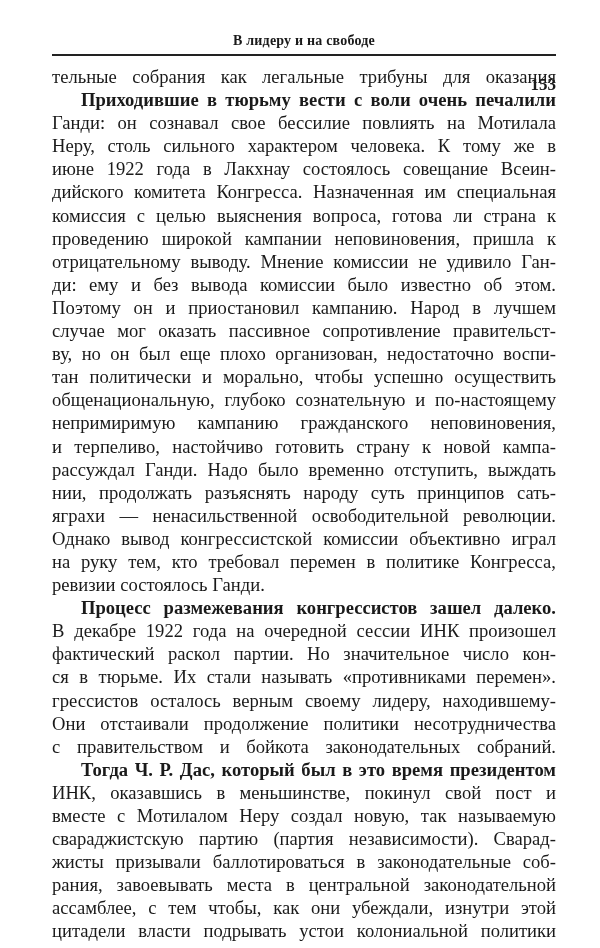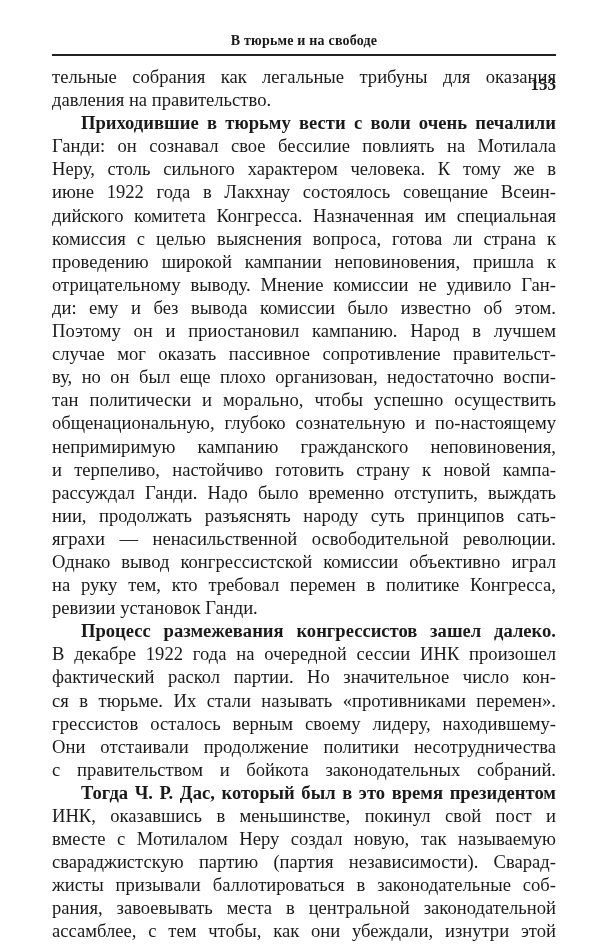--- a/index.html
+++ b/index.html
@@ -12,30 +12,29 @@
   .body-text { position: absolute; top: 35px; left: 0; width: 504px; font-family: "Liberation Serif", serif; font-size: 18.6px; line-height: 23.1px; }
   .line { display: block; text-align: justify; text-align-last: justify; white-space: nowrap; height: 23.1px; overflow: visible; }
   .line.last { text-align-last: left; }
   .line.indent { padding-left: 29px; font-weight: bold; }
 </style>
 </head>
 <body>
 
 <div class="page">
   <div class="running-head">
-    <span class="running-title">В тюрьме и на свободе</span>
+    <span class="running-title">В лидеру и на свободе</span>
     <span class="page-number">153</span>
     <div class="rule"></div>
   </div>
 
   <div class="body-text">
 
     <div>
       <span class="line">тельные собрания как легальные трибуны для оказания</span>
-      <span class="line last">давления на правительство.</span>
     </div>
 
     <div>
       <span class="line indent">Приходившие в тюрьму вести с воли очень печалили</span>
       <span class="line">Ганди: он сознавал свое бессилие повлиять на Мотилала</span>
       <span class="line">Неру, столь сильного характером человека. К тому же в</span>
       <span class="line">июне 1922 года в Лакхнау состоялось совещание Всеин-</span>
       <span class="line">дийского комитета Конгресса. Назначенная им специальная</span>
       <span class="line">комиссия с целью выяснения вопроса, готова ли страна к</span>
       <span class="line">проведению широкой кампании неповиновения, пришла к</span>
@@ -46,21 +45,21 @@
       <span class="line">ву, но он был еще плохо организован, недостаточно воспи-</span>
       <span class="line">тан политически и морально, чтобы успешно осуществить</span>
       <span class="line">общенациональную, глубоко сознательную и по-настоящему</span>
       <span class="line">непримиримую кампанию гражданского неповиновения,</span>
       <span class="line">и терпеливо, настойчиво готовить страну к новой кампа-</span>
       <span class="line">рассуждал Ганди. Надо было временно отступить, выждать</span>
       <span class="line">нии, продолжать разъяснять народу суть принципов сать-</span>
       <span class="line">яграхи — ненасильственной освободительной революции.</span>
       <span class="line">Однако вывод конгрессистской комиссии объективно играл</span>
       <span class="line">на руку тем, кто требовал перемен в политике Конгресса,</span>
-      <span class="line last">ревизии установок Ганди.</span>
+      <span class="line last">ревизии состоялось Ганди.</span>
     </div>
 
     <div>
       <span class="line indent">Процесс размежевания конгрессистов зашел далеко.</span>
       <span class="line">В декабре 1922 года на очередной сессии ИНК произошел</span>
       <span class="line">фактический раскол партии. Но значительное число кон-</span>
       <span class="line">ся в тюрьме. Их стали называть «противниками перемен».</span>
       <span class="line">грессистов осталось верным своему лидеру, находившему-</span>
       <span class="line">Они отстаивали продолжение политики несотрудничества</span>
       <span class="line">с правительством и бойкота законодательных собраний.</span>

